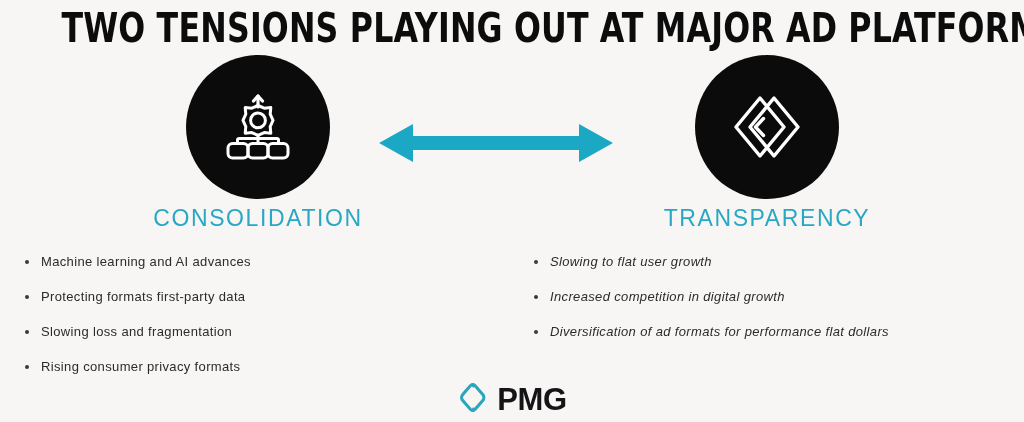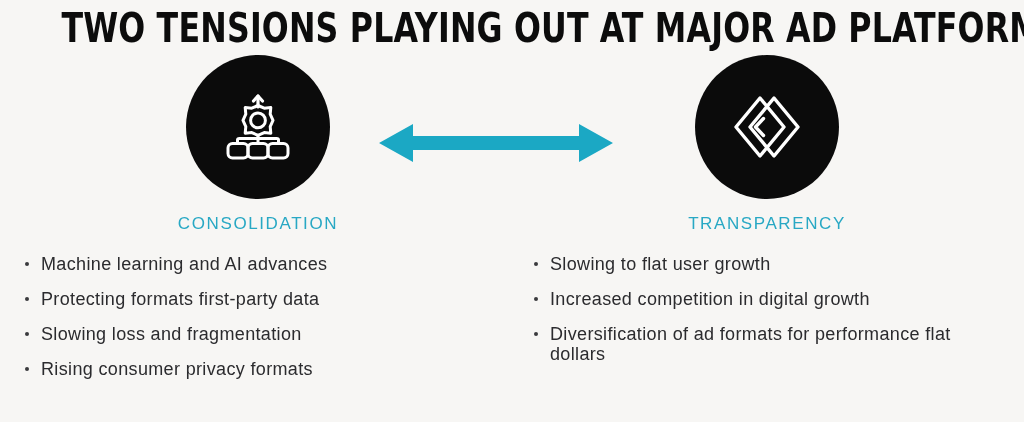--- a/index.html
+++ b/index.html
@@ -60,53 +60,52 @@
     background: #0b0b0b;
     display: flex;
     align-items: center;
     justify-content: center;
   }
   .badge svg { display: block; }
 
   .col-label {
     text-align: center;
     color: #28a8c4;
-    font-size: 17px;
+    font-size: 23px;
     font-weight: 400;
     letter-spacing: 1.6px;
-    margin-top: 9px;
     font-family: "Liberation Sans", sans-serif;
   }
 
   
   ul.bullets {
     list-style: none;
     margin: 20px 0 0 0;
     padding: 0;
   }
   ul.bullets li {
     position: relative;
     color: #2b2b2e;
-    font-size: 18px;
+    font-size: 13px;
     line-height: 20px;
     letter-spacing: 0.35px;
     margin-bottom: 15px;
     padding-left: 18px;
   }
   ul.bullets li .dot {
     position: absolute;
     left: 2px;
     top: 8px;
     width: 4px;
     height: 4px;
     border-radius: 50%;
     background: #3a3a3d;
   }
   .list-left  { margin-left: 78px; }
-  .list-right { margin-left: 58px; }
+  .list-right { margin-left: 58px; font-style: italic; }
 
   
   .arrow {
     position: absolute;
     left: 379px;
     top: 119px;
     width: 234px;
     height: 48px;
   }
 
@@ -196,14 +195,25 @@
       <li><span class="dot"></span><span>Diversification of ad formats for performance flat dollars</span></li>
     </ul>
   </div>
 
   <div class="arrow">
     <svg width="234" height="48" viewBox="0 0 234 48" fill="none">
       <path d="M0 24 L34 5 L34 17 L200 17 L200 5 L234 24 L200 43 L200 31 L34 31 L34 43 Z" fill="#1ba8c4"></path>
     </svg>
   </div>
 
+  <div class="logo">
+    <span class="logo-mark">
+      <svg width="33" height="31" viewBox="0 0 33 31" fill="none">
+        <path d="M13.2 3.6 C14.6 2.2 16.4 2.2 17.8 3.6 L25.4 12.3 C27 14.1 27 16.9 25.4 18.7 L17.8 27.4 C16.4 28.8 14.6 28.8 13.2 27.4 L5.6 18.7 C4 16.9 4 14.1 5.6 12.3 Z" stroke="#2aa6bd" stroke-width="2.6" fill="none"></path>
+        <path d="M19.2 3.6 C20.6 2.2 22.4 2.2 23.8 3.6 L31.4 12.3 C33 14.1 33 16.9 31.4 18.7 L23.8 27.4 C22.4 28.8 20.6 28.8 19.2 27.4 L11.6 18.7 C10 16.9 10 14.1 11.6 12.3 Z" stroke="#2aa6bd" stroke-width="2.6" fill="none" transform="translate(-5.5 0)"></path>
+        <circle cx="16.5" cy="4.2" r="1.4" fill="#2aa6bd"></circle>
+        <circle cx="16.5" cy="26.8" r="1.4" fill="#2aa6bd"></circle>
+      </svg>
+    </span>
+    <span class="logo-text">PMG</span>
+  </div>
 
 </div>
 
 </body></html>

